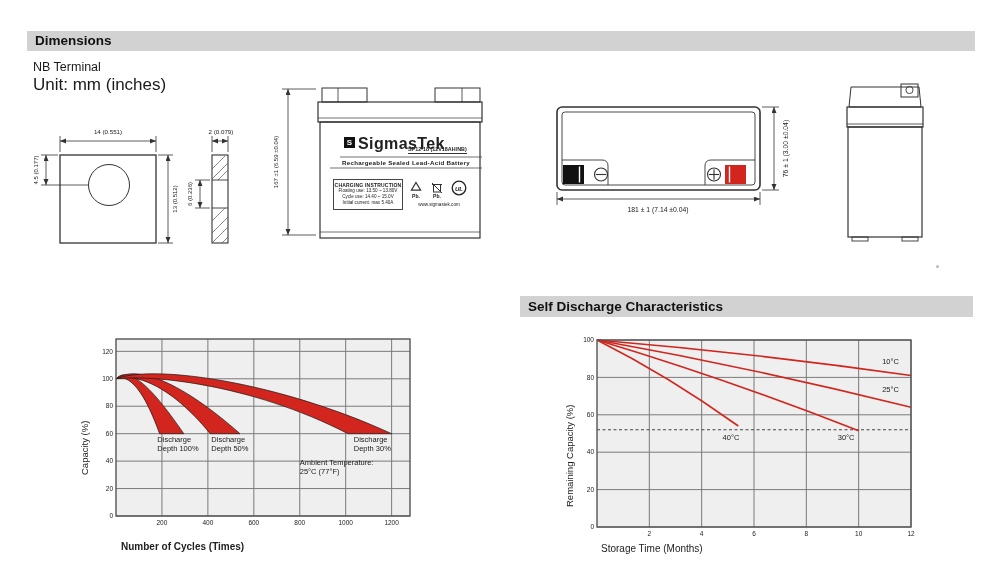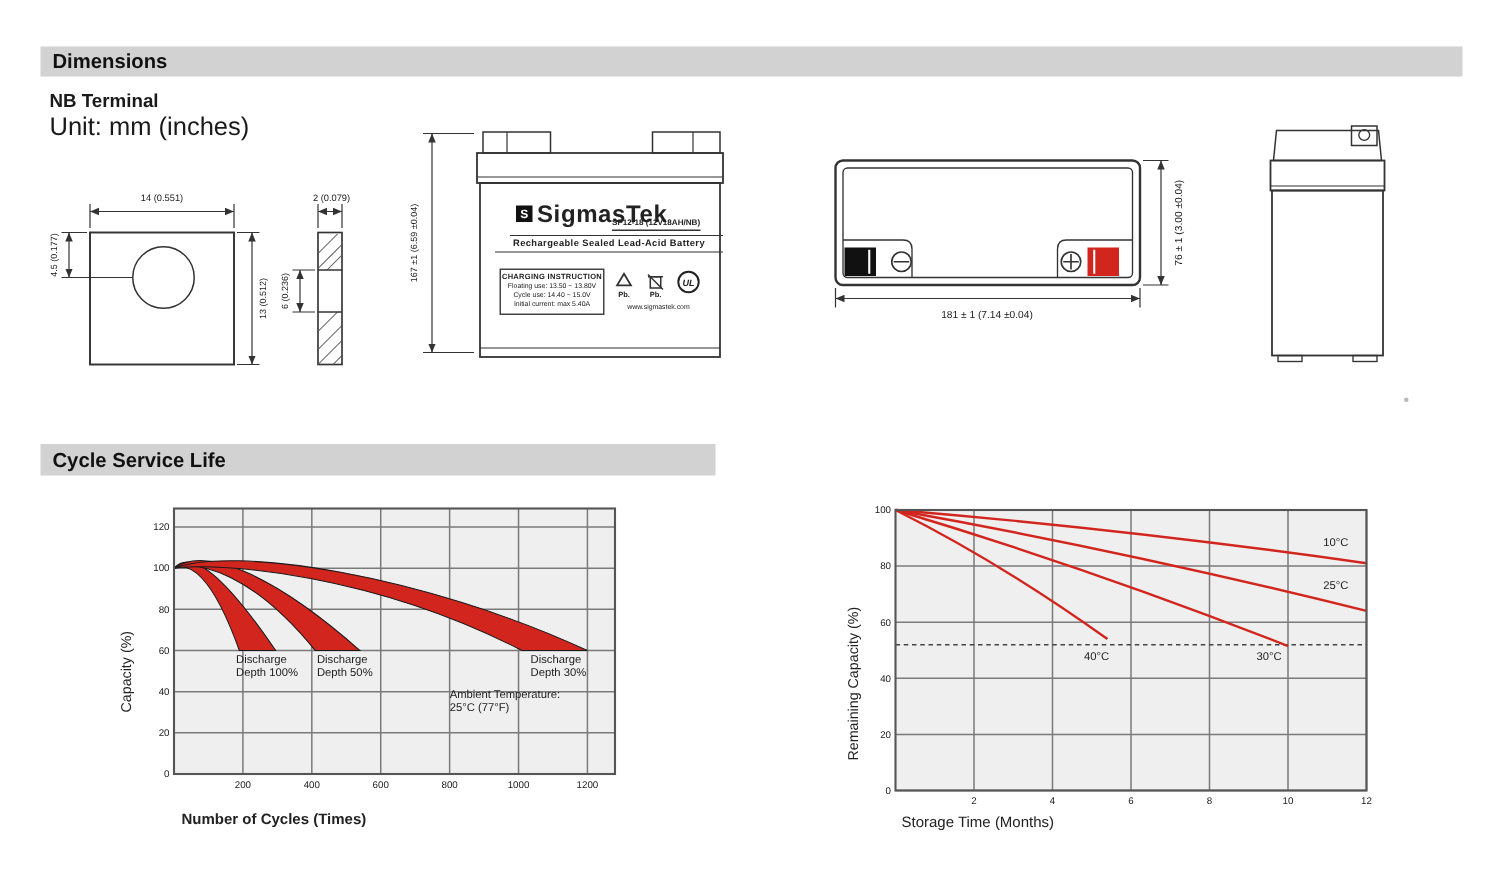--- a/index.html
+++ b/index.html
@@ -7,21 +7,21 @@
   .page {
     position:relative; width:1000px; height:587px; background:#ffffff;
     font-family:"Liberation Sans", sans-serif; color:#1a1a1a; overflow:hidden;padding-left:28px;
   }
   .abs { position:absolute; }
   .hbar {
     position:absolute; background:#d2d2d2; height:20px;
     font-size:13.5px; font-weight:bold; line-height:20px; padding-left:8px; color:#111;
   }
   .hbar.tall { height:21px; line-height:21px; }
-  .sub-bold { position:absolute; font-size:12.5px; font-weight:bold; }
+  .sub-bold { position:absolute; font-size:12.5px; font-weight:normal; }
   .sub { position:absolute; font-size:17px; }
   svg text { font-family:"Liberation Sans", sans-serif; fill:#1a1a1a; }
   .dimline { stroke:#333; stroke-width:0.8; fill:none; }
   .draw { stroke:#333; fill:none; }
   .axis-title { position:absolute; font-size:9.5px; color:#222; }
   .vert { transform-origin:0 0; transform:rotate(-90deg); white-space:nowrap; }
   .front-text { position:absolute; color:#222; }
   .charge-box {
     position:absolute; border:0.8px solid #444; text-align:center; overflow:hidden;
   }
@@ -181,22 +181,22 @@
     <polygon points="16,7 84,7 86,27 14,27" class="draw" stroke-width="1"></polygon>
     <rect x="12" y="27" width="76" height="20" class="draw" stroke-width="1.2"></rect>
     <line x1="12" y1="44" x2="88" y2="44" class="draw" stroke-width="0.8"></line>
     <rect x="13" y="47" width="74" height="110" class="draw" stroke-width="1.2"></rect>
     <rect x="17" y="157" width="16" height="4" class="draw" stroke-width="0.9"></rect>
     <rect x="67" y="157" width="16" height="4" class="draw" stroke-width="0.9"></rect>
   </svg>
 
   <div class="stray-dot" style="left:936px; top:265px;"></div>
 
-  <div class="hbar tall" style="left:27px; top:296px; width:450px;">
-    <span>Cycle Service Life</span>
+  <div class="hbar tall" style="left:520px; top:296px; width:453px;">
+    <span>Self Discharge Characteristics</span>
   </div>
 
   <svg id="cycle-svg" class="abs" style="left:60px; top:328px;" width="390" height="240" viewBox="0 0 390 240">
       <rect x="56" y="11" width="294" height="177" fill="#efefef"></rect>
       <line x1="101.9375" y1="11" x2="101.9375" y2="188" stroke="#7a7a7a" stroke-width="1"></line>
       <line x1="147.875" y1="11" x2="147.875" y2="188" stroke="#7a7a7a" stroke-width="1"></line>
       <line x1="193.8125" y1="11" x2="193.8125" y2="188" stroke="#7a7a7a" stroke-width="1"></line>
       <line x1="239.75" y1="11" x2="239.75" y2="188" stroke="#7a7a7a" stroke-width="1"></line>
       <line x1="285.6875" y1="11" x2="285.6875" y2="188" stroke="#7a7a7a" stroke-width="1"></line>
       <line x1="331.625" y1="11" x2="331.625" y2="188" stroke="#7a7a7a" stroke-width="1"></line>

